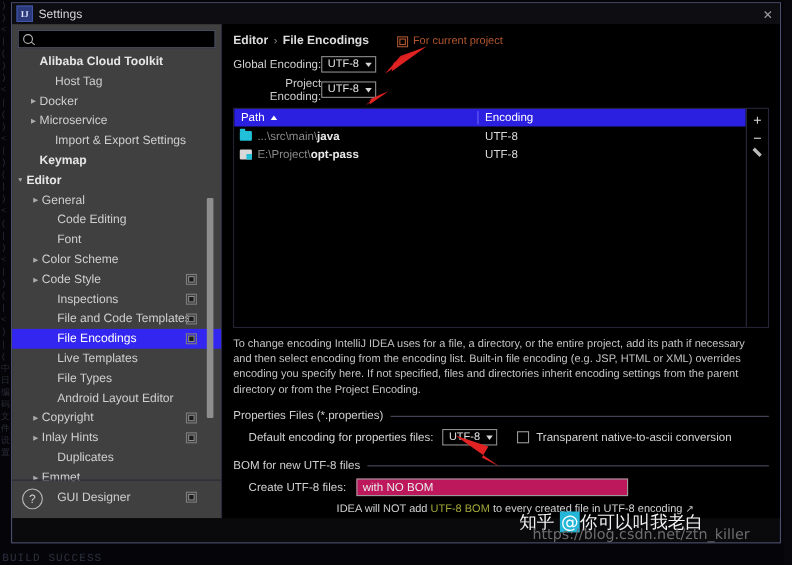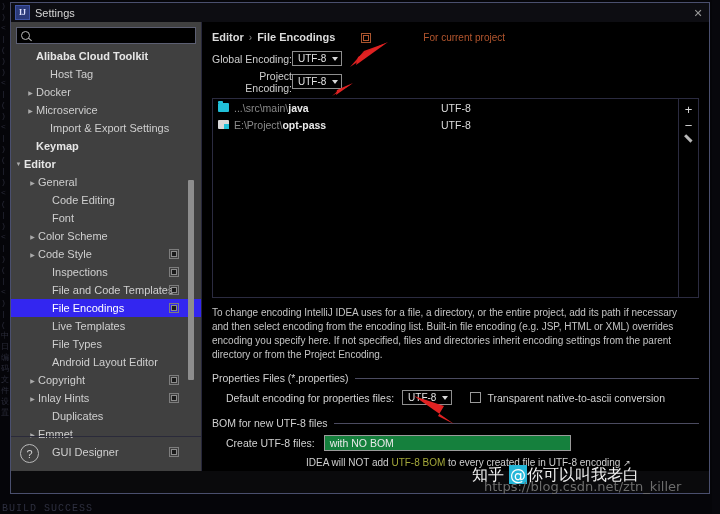--- a/index.html
+++ b/index.html
@@ -108,21 +108,21 @@
     display:flex;align-items:center;justify-content:center;
     color:#cfcfcf;font-size:11px;cursor:pointer;
   }
 
   
   #main{flex:1;position:relative;background:#000;padding:8px 10px 0 10px;}
   #breadcrumb{display:flex;align-items:center;height:14px;}
   #breadcrumb .crumb{font-size:11px;font-weight:bold;color:#dcdcdc;}
   #breadcrumb .sep{margin:0 5px;color:#8d8d8d;font-size:10px;}
   #proj-scope{
-    display:flex;align-items:flex-end;margin-left:26px;color:#b4562e;font-size:10px;gap:48px;
+    display:flex;align-items:flex-end;margin-left:26px;color:#b4562e;font-size:10px;
   }
   #proj-scope .pi{
     width:8px;height:8px;border:1px solid #a8552f;margin-right:4px;position:relative;
   }
   #proj-scope .pi:before{
     content:"";position:absolute;left:1px;top:1px;width:4px;height:4px;
     border:1px solid #b4562e;
   }
 
   .field-row{display:flex;align-items:center;margin-top:6px;height:17px;}
@@ -219,21 +219,21 @@
   }
   .group-body{padding:6px 0 0 14px;}
 
   .ck{
     width:9px;height:9px;border:1px solid #9a9a9a;background:#000;
     display:inline-block;margin-right:6px;flex:none;cursor:pointer;
   }
   .ck-label{font-size:10.5px;color:#d2d2d2;}
 
   .wide-combo{
-    border:1px solid #9a9a9a;background:#15803d;height:16px;width:247px;
+    border:1px solid #9a9a9a;background:#be185d;height:16px;width:247px;
     display:flex;align-items:center;justify-content:space-between;
     padding:0 4px 0 5px;box-sizing:border-box;cursor:pointer;
   }
   .wide-combo .cval{font-size:10.5px;color:#eaeaea;}
   #bom-note{
     margin-top:6px;margin-left:94px;font-size:10px;color:#cfcfcf;
     white-space:nowrap;
   }
   #bom-note .hl{color:#a4a83a;}
   #bom-note .ext{color:#cfcfcf;font-size:9px;}
@@ -454,20 +454,29 @@
         <span class="flabel">Project Encoding:</span>
         <span class="combo">
           <span class="cval">UTF-8</span>
           <span class="carrow"></span>
         </span>
       </div>
 
 
       <div id="table-wrap">
         <div id="table">
+          <div id="thead">
+            <div class="th path">
+              <span>Path</span>
+              <span class="sortarw"></span>
+            </div>
+            <div class="th enc">
+              <span>Encoding</span>
+            </div>
+          </div>
           <div id="tbody">
               <div class="trow">
                 <div class="c-path">
                   <span class="folder-ico"></span>
                   <span class="pth"><span class="dim">...\src\main\</span><span class="str">java</span></span>
                 </div>
                 <div class="c-enc">UTF-8</div>
               </div>
               <div class="trow">
                 <div class="c-path">

